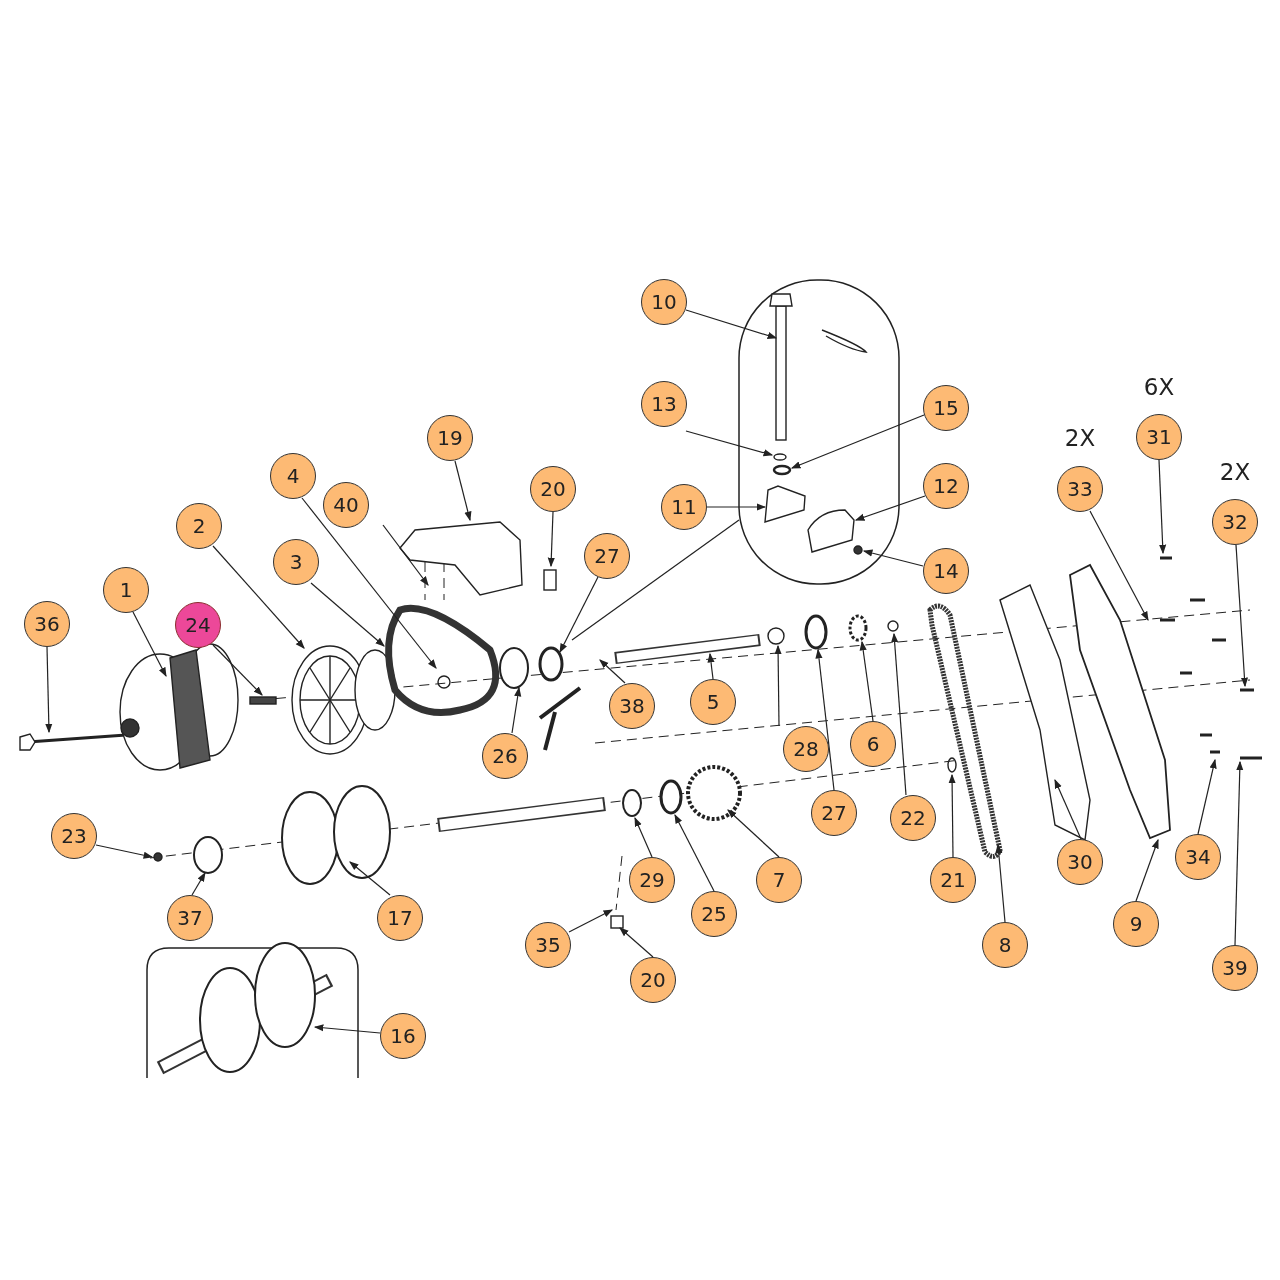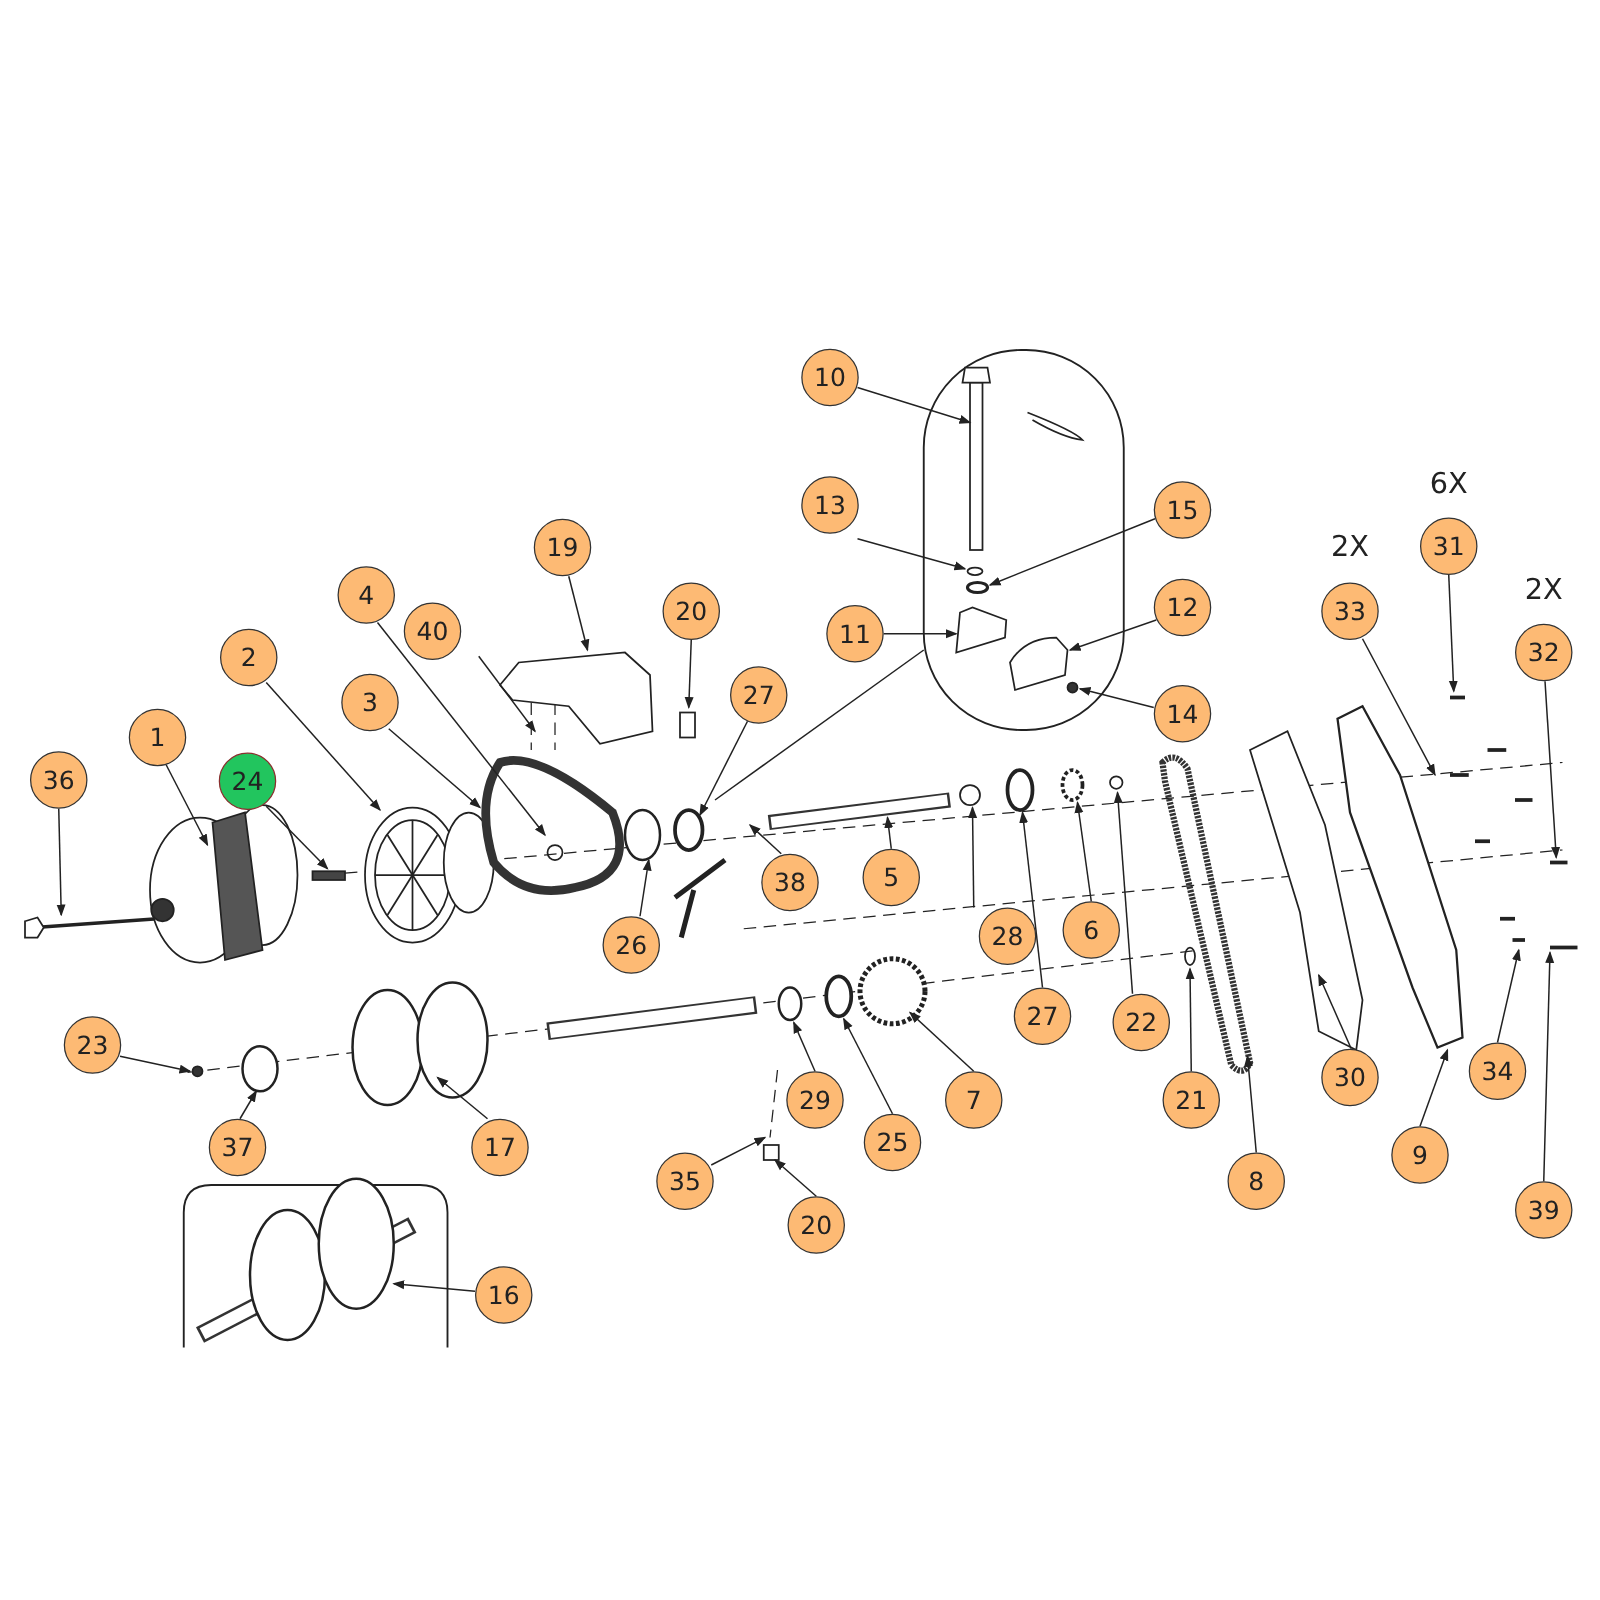--- a/index.html
+++ b/index.html
@@ -1,19 +1,19 @@
 <!DOCTYPE html>
 <html><head>
 <meta charset="utf-8">
 <style>
   html,body{margin:0;padding:0;background:#ffffff;}
   #stage{position:relative;width:1280px;height:1280px;overflow:hidden;background:#fff;font-family:"Liberation Sans",sans-serif;}
   svg#art{position:absolute;left:0;top:0;}
   .callout{position:absolute;width:44px;height:44px;margin-left:-23px;margin-top:-23px;border:1.3px solid #333;border-radius:50%;background:#fdba74;display:flex;align-items:center;justify-content:center;font-family:"DejaVu Sans",sans-serif;font-size:20px;color:#222;box-sizing:content-box;}
-  .callout.hl{background:#22c55e;border-color:#8a2e2e;}
+  .callout.hl{background:#ec4899;border-color:#8a2e2e;}
   .qty{position:absolute;font-family:"DejaVu Sans",sans-serif;font-size:23px;color:#222;transform:translateX(-50%);}
 </style>
 </head>
 <body>
 
 <div id="stage">
   <svg id="art" width="1280" height="1280" viewBox="0 0 1280 1280">
     <defs>
       <marker id="ah" markerWidth="8" markerHeight="8" refX="7" refY="4" orient="auto">
         <path d="M0,1 L8,4 L0,7 Z" fill="#222"></path>

